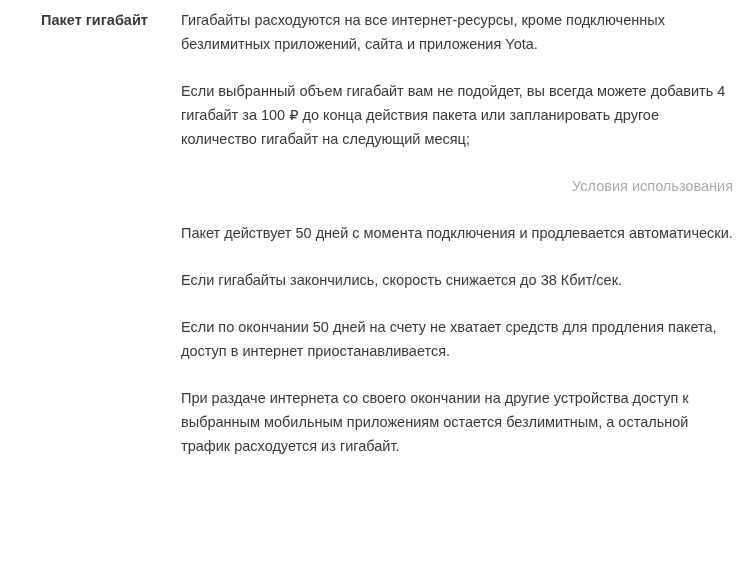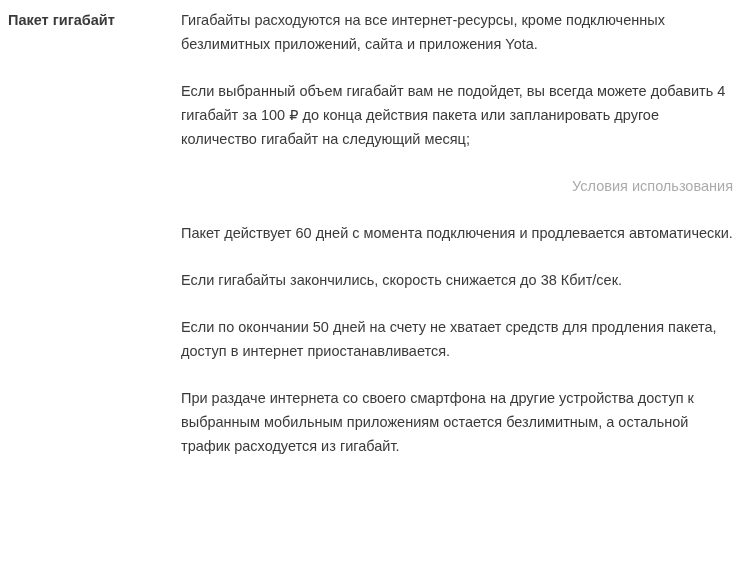--- a/index.html
+++ b/index.html
@@ -22,20 +22,21 @@
   }
   .row {
     display: flex;
     align-items: flex-start;
     padding: 8px 0 0 8px;
     width: 744px;
   }
   .label-col {
     width: 173px;
     flex: 0 0 173px;
+    text-align: center;
   }
   .row-label {
     font-size: 14.5px;
     line-height: 24px;
     font-weight: bold;
     color: var(--text);
   }
   .content-col {
     width: 552px;
     flex: 0 0 552px;
@@ -58,18 +59,18 @@
 <body>
 
 <div class="row">
   <div class="label-col">
     <div class="row-label">Пакет гигабайт</div>
   </div>
   <div class="content-col">
     <p>Гигабайты расходуются на все интернет-ресурсы, кроме подключенных безлимитных приложений, сайта и приложения Yota.</p>
     <p>Если выбранный объем гигабайт вам не подойдет, вы всегда можете добавить 4 гигабайт за 100 ₽ до конца действия пакета или запланировать другое количество гигабайт на следующий месяц;</p>
     <p class="muted">Условия использования</p>
-    <p>Пакет действует 60 дней с момента подключения и продлевается автоматически.</p>
+    <p>Пакет действует 50 дней с момента подключения и продлевается автоматически.</p>
     <p>Если гигабайты закончились, скорость снижается до 38 Кбит/сек.</p>
     <p>Если по окончании 50 дней на счету не хватает средств для продления пакета, доступ в интернет приостанавливается.</p>
-    <p>При раздаче интернета со своего смартфона на другие устройства доступ к выбранным мобильным приложениям остается безлимитным, а остальной трафик расходуется из гигабайт.</p>
+    <p>При раздаче интернета со своего окончании на другие устройства доступ к выбранным мобильным приложениям остается безлимитным, а остальной трафик расходуется из гигабайт.</p>
   </div>
 </div>
 
 </body></html>

